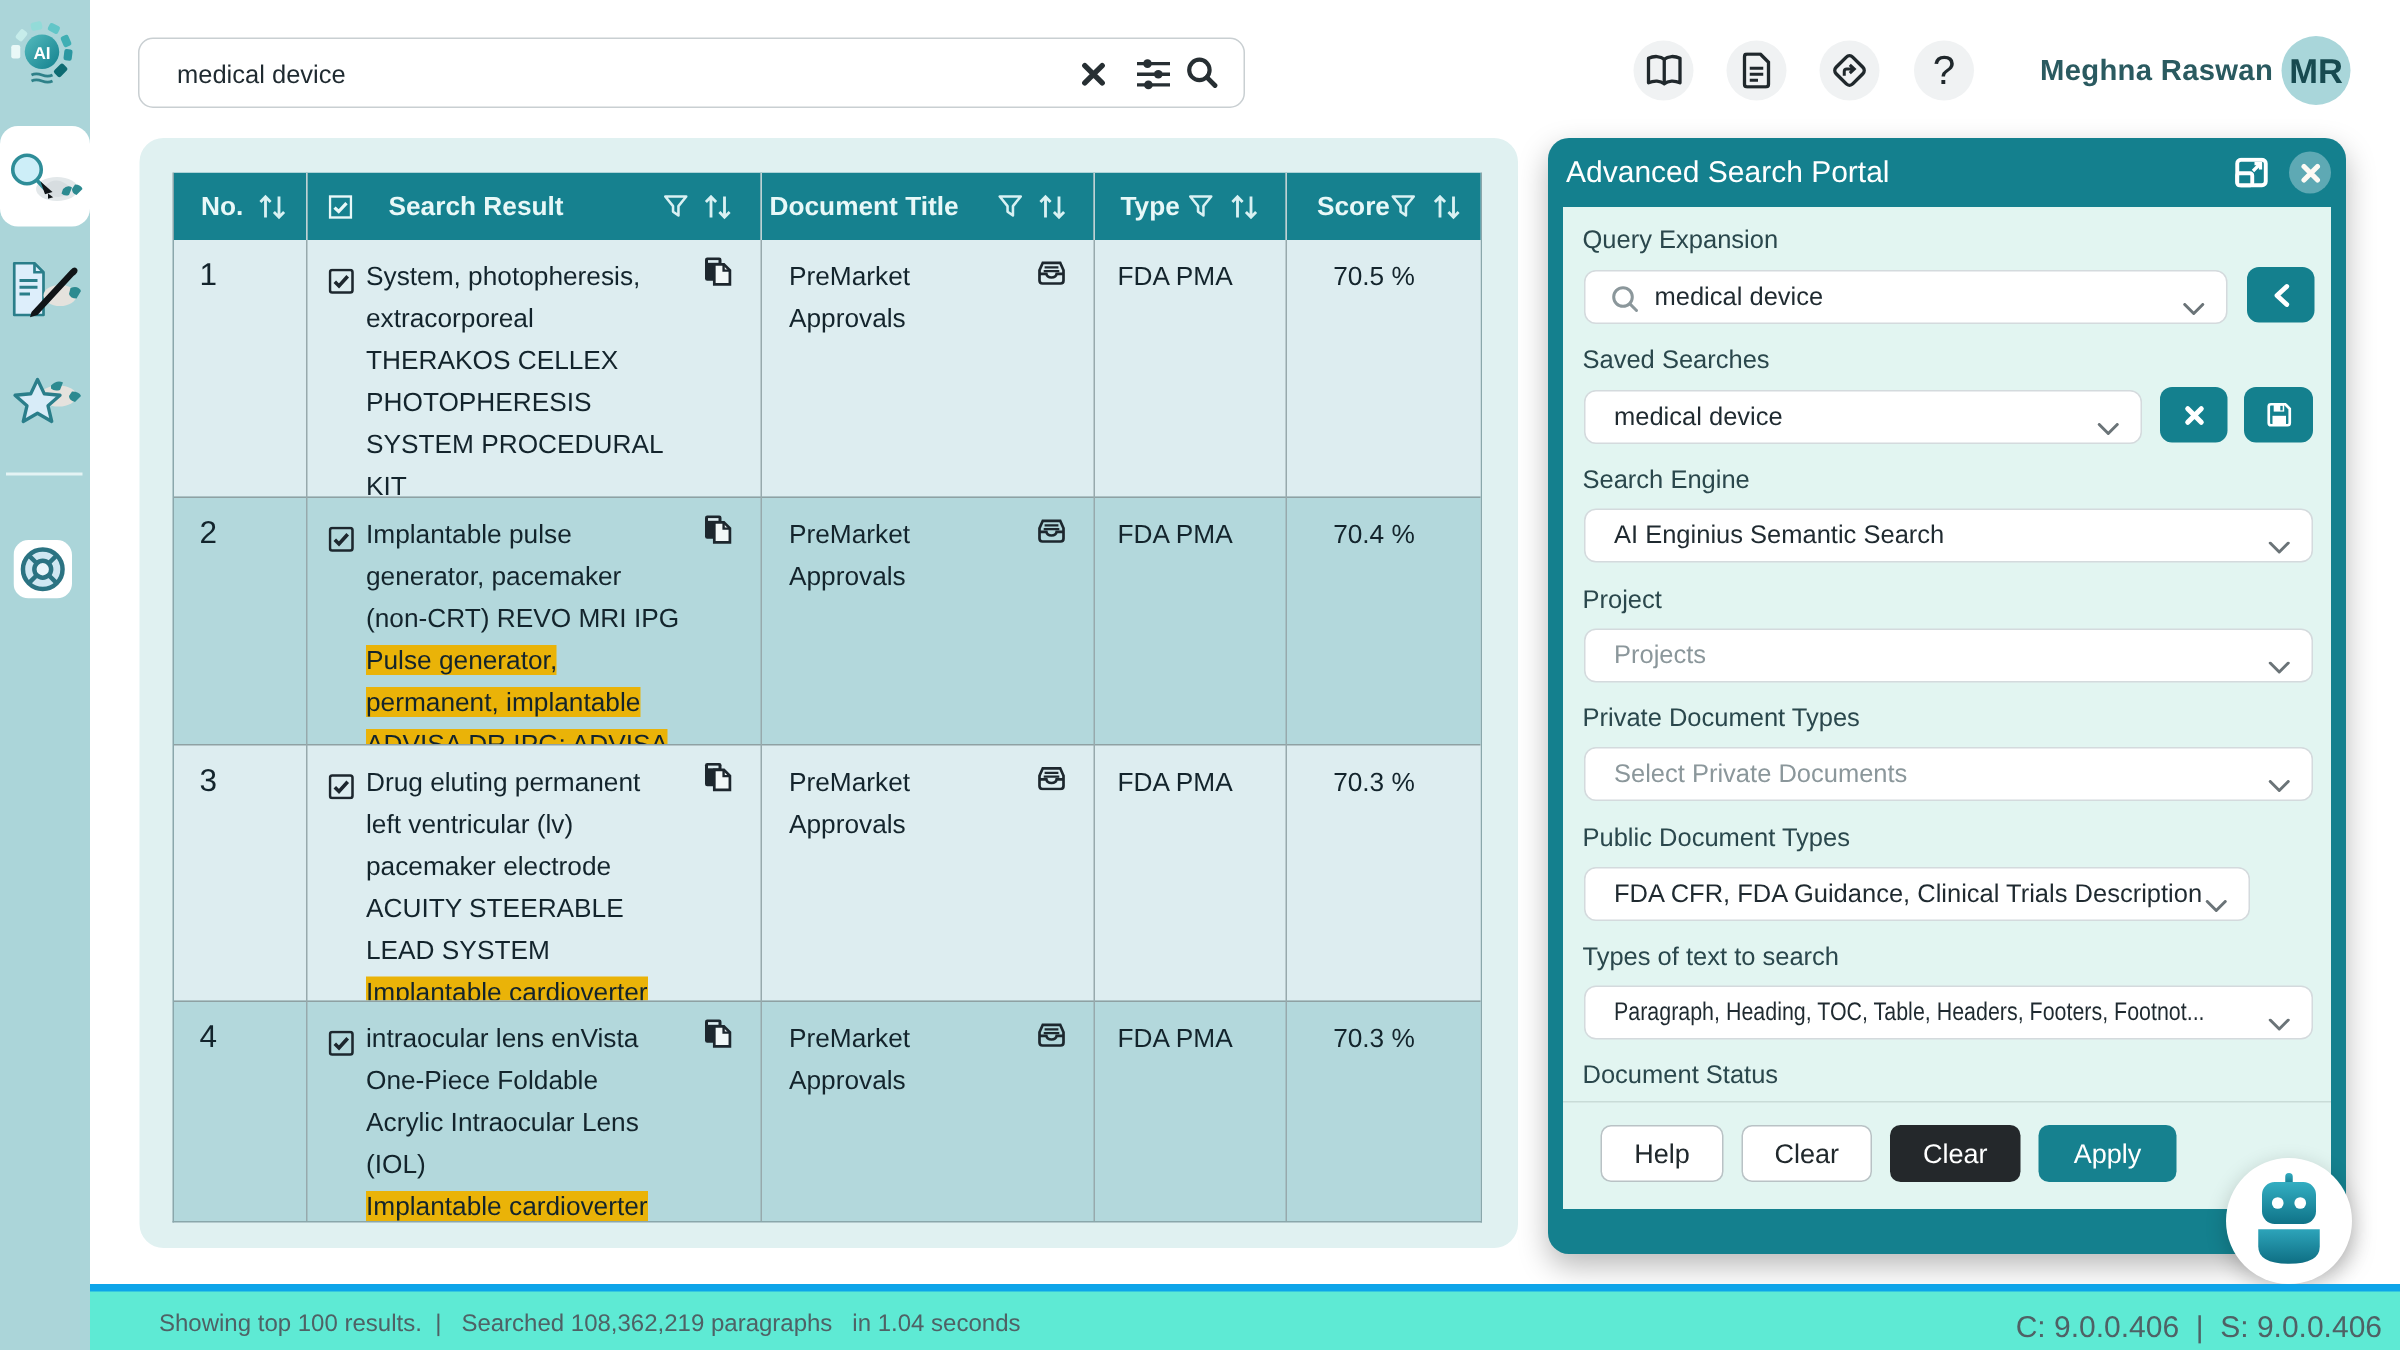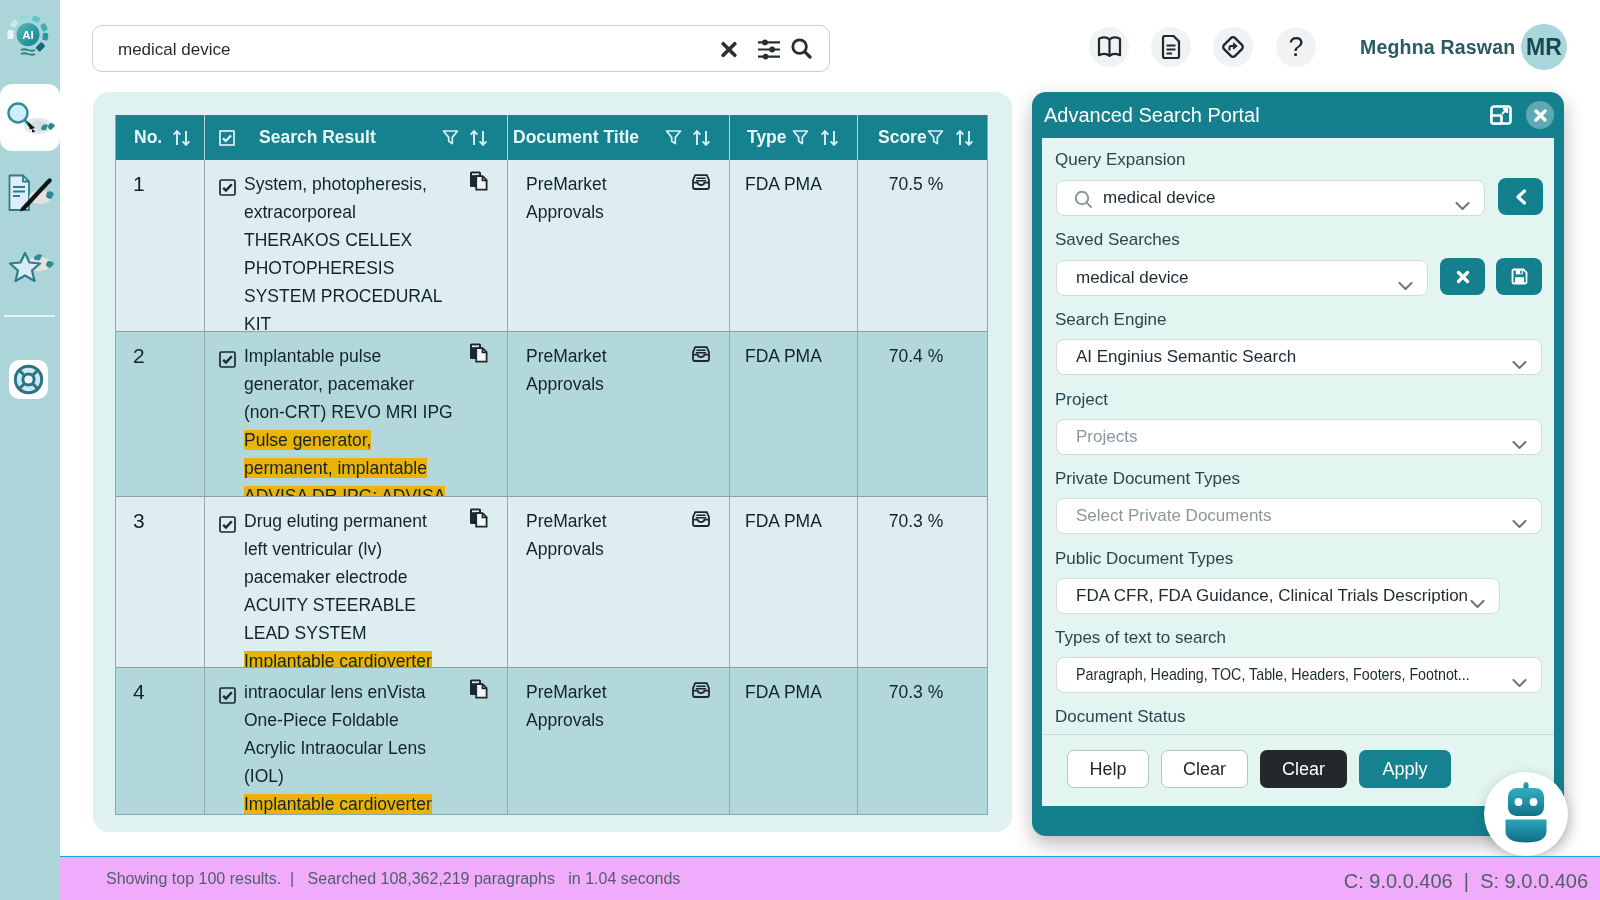--- a/index.html
+++ b/index.html
@@ -30,21 +30,21 @@
 .num { position:absolute; left:17px; top:13px; font-size:21px; line-height:21px; color:#13242c; }
 .sr { position:absolute; left:128px; top:10px; width:226px; font-size:17.5px; line-height:28px; color:#13242c; }
 .dt { position:absolute; left:410px; top:10px; width:160px; font-size:17.5px; line-height:28px; color:#13242c; }
 .ty { position:absolute; left:629px; top:10px; font-size:17.5px; line-height:28px; color:#13242c; }
 .sc { position:absolute; left:741px; width:118px; text-align:center; top:10px; font-size:17.5px; line-height:28px; color:#13242c; }
 .hl { background:#eab308; }
 .cbx { position:absolute; left:103px; top:19px; }
 .cpy { position:absolute; left:353px; top:11px; }
 .inb { position:absolute; left:576px; top:14px; }
 
-#statusbar { position:absolute; left:60px; top:856px; width:1540px; height:44px; background:#f0abfc; border-top:1px solid #0ea5e9; }
+#statusbar { position:absolute; left:60px; top:856px; width:1540px; height:44px; background:#5eead4; border-top:5px solid #0ea5e9; }
 #statusleft { position:absolute; left:46px; top:13px; font-size:16px; color:#4f6165; }
 #statusright { position:absolute; right:12px; top:13px; font-size:20px; color:#4f6165; }
 
 #panel { position:absolute; left:1032px; top:92px; width:532px; height:744px; background:#14808e; border-radius:14px; box-shadow:0 8px 20px rgba(0,0,0,0.28); }
 #ptitle { position:absolute; left:12px; top:12px; font-size:20px; font-weight:normal; color:#ffffff; }
 #pbody { position:absolute; left:10px; top:46px; width:512px; height:668px; background:#e2f5f1; }
 .plabel { position:absolute; left:13px; font-size:17px; color:#2a474c; }
 .pinput { white-space:nowrap; overflow:hidden; position:absolute; background:#fff; border:1px solid #d4dadd; border-radius:8px; height:36px; font-size:17px; color:#1f2a30; display:flex; align-items:center; }
 .pbtn { position:absolute; background:#14808e; border-radius:8px; display:flex; align-items:center; justify-content:center; }
 .chev { position:absolute; right:14px; top:15px; }

